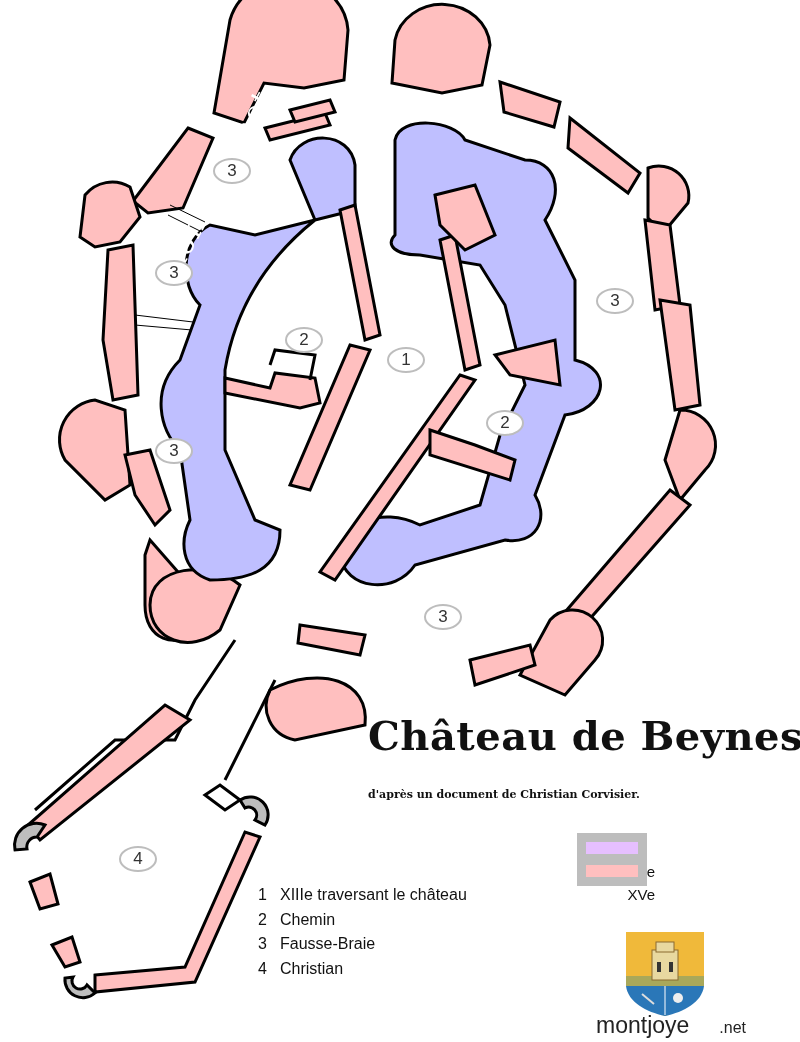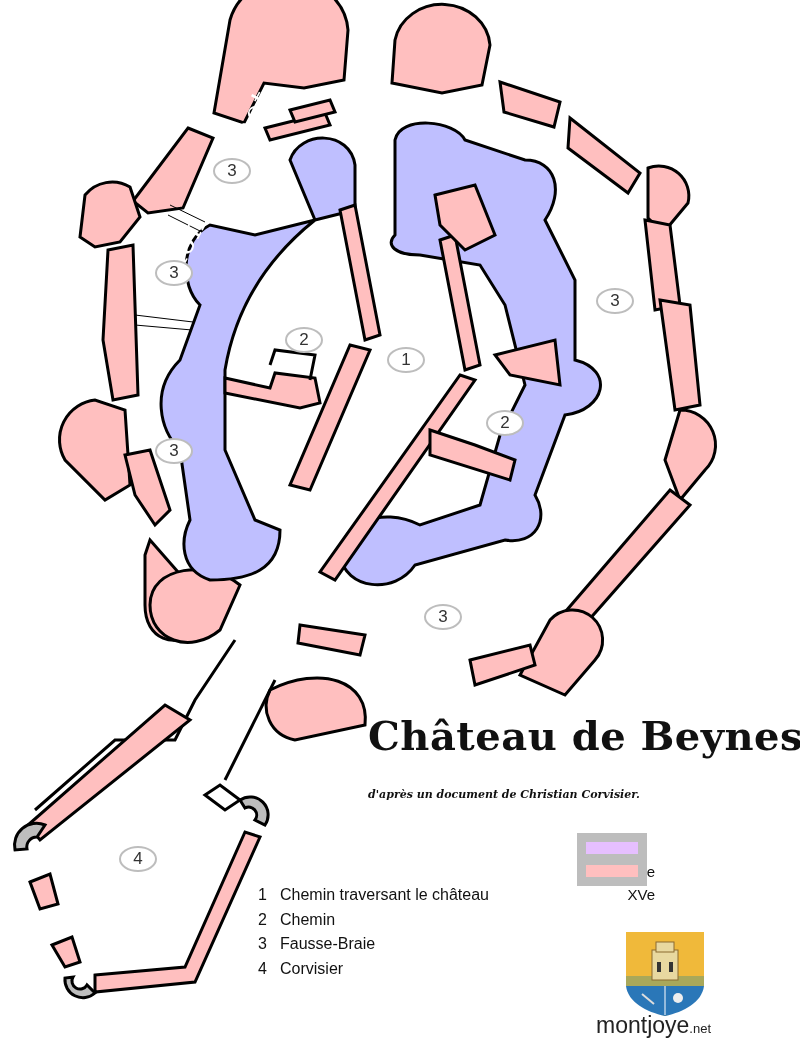--- a/index.html
+++ b/index.html
@@ -8,31 +8,31 @@
   .xv{fill:#ffbfbf;stroke:#000;stroke-width:3;}
   .xiii{fill:#bfbfff;stroke:#000;stroke-width:3;}
   .grey{fill:#bdbdbd;stroke:#000;stroke-width:3;}
   .line{fill:none;stroke:#000;stroke-width:3;}
   .thin{fill:none;stroke:#000;stroke-width:1;}
   .label-circle{position:absolute;width:38px;height:26px;border:2px solid #bdbdbd;border-radius:50%;background:#fff;
     display:flex;align-items:center;justify-content:center;font-size:17px;color:#333;box-sizing:border-box;}
   .watermark{position:absolute;left:150px;top:270px;transform:rotate(-62deg);transform-origin:left top;
     font-family:"DejaVu Serif",serif;font-size:30px;color:#fff;letter-spacing:1px;white-space:nowrap;}
   .title{position:absolute;left:368px;top:712px;font-family:"DejaVu Serif",serif;font-size:40px;font-weight:bold;color:#111;white-space:nowrap;letter-spacing:0.5px;}
-  .subtitle{position:absolute;left:368px;top:788px;font-family:"DejaVu Serif",serif;font-size:11px;font-weight:bold;color:#111;white-space:nowrap;font-style:italic;}
+  .subtitle{position:absolute;left:368px;top:788px;font-family:"DejaVu Serif",serif;font-size:11px;font-weight:bold;color:#111;white-space:nowrap;}
   .legend-row{position:absolute;left:577px;display:flex;align-items:flex-end;flex-direction:column;}
   .swatch{width:70px;height:30px;background:#bdbdbd;display:flex;align-items:center;justify-content:center;margin-right:8px;}
   .swatch span{display:block;width:52px;height:12px;}
   .legend-text{font-size:15px;color:#111;}
   .key{position:absolute;left:258px;top:883px;font-size:16px;color:#111;line-height:24.5px;}
   .key .row{display:flex;}
   .key .num{width:22px;}
   .crest{position:absolute;left:624px;top:930px;width:82px;height:86px;}
   .brand{position:absolute;left:596px;top:1012px;font-size:23px;color:#222;white-space:nowrap;}
-  .brand small{font-size:13px;}
+  .brand small{font-size:16px;margin-left:30px;}
 </style>
 </head>
 <body>
 
 <svg id="plan" viewBox="0 0 800 1042" xmlns="http://www.w3.org/2000/svg">
 
   <g>
     <path class="xv" d="M230,20 a60,55 0 0 1 118,10 l-4,50 -40,8 -40,-5 -20,40 -30,-10 z"></path>
     <path class="xv" d="M188,128 l25,10 -30,70 -35,5 -15,-12 z"></path>
     <path class="xv" d="M85,195 a35,35 0 0 1 45,-8 l10,30 -20,25 -25,5 -15,-10 z"></path>
@@ -128,33 +128,33 @@
 <div class="legend-row" style="top:856px">
   <div class="swatch">
       <span style="background:#ffbfbf"></span>
     </div>
   <span class="legend-text">XVe</span>
 </div>
 
 <div class="key">
   <div class="row">
       <span class="num">1</span>
-      <span>Chemin traversant le château</span>
+      <span>XIIIe traversant le château</span>
     </div>
   <div class="row">
       <span class="num">2</span>
       <span>Chemin</span>
     </div>
   <div class="row">
       <span class="num">3</span>
       <span>Fausse-Braie</span>
     </div>
   <div class="row">
       <span class="num">4</span>
-      <span>Corvisier</span>
+      <span>Christian</span>
     </div>
 </div>
 
 <svg class="crest" viewBox="0 0 82 86" xmlns="http://www.w3.org/2000/svg">
   <path d="M2,2 H80 V45 C80,68 60,80 41,86 C22,80 2,68 2,45 Z" fill="#f0b93a"></path>
   <rect x="2" y="46" width="78" height="10" fill="#a9a85a"></rect>
   <path d="M2,56 H80 C78,72 60,82 41,86 C22,82 4,72 2,56 Z" fill="#2a77b8"></path>
   <line x1="41" y1="56" x2="41" y2="85" stroke="#fff" stroke-width="1"></line>
   <rect x="28" y="20" width="26" height="30" fill="#e8d8a0" stroke="#8a6a30" stroke-width="1"></rect>
   <rect x="32" y="12" width="18" height="10" fill="#e8d8a0" stroke="#8a6a30" stroke-width="1"></rect>

